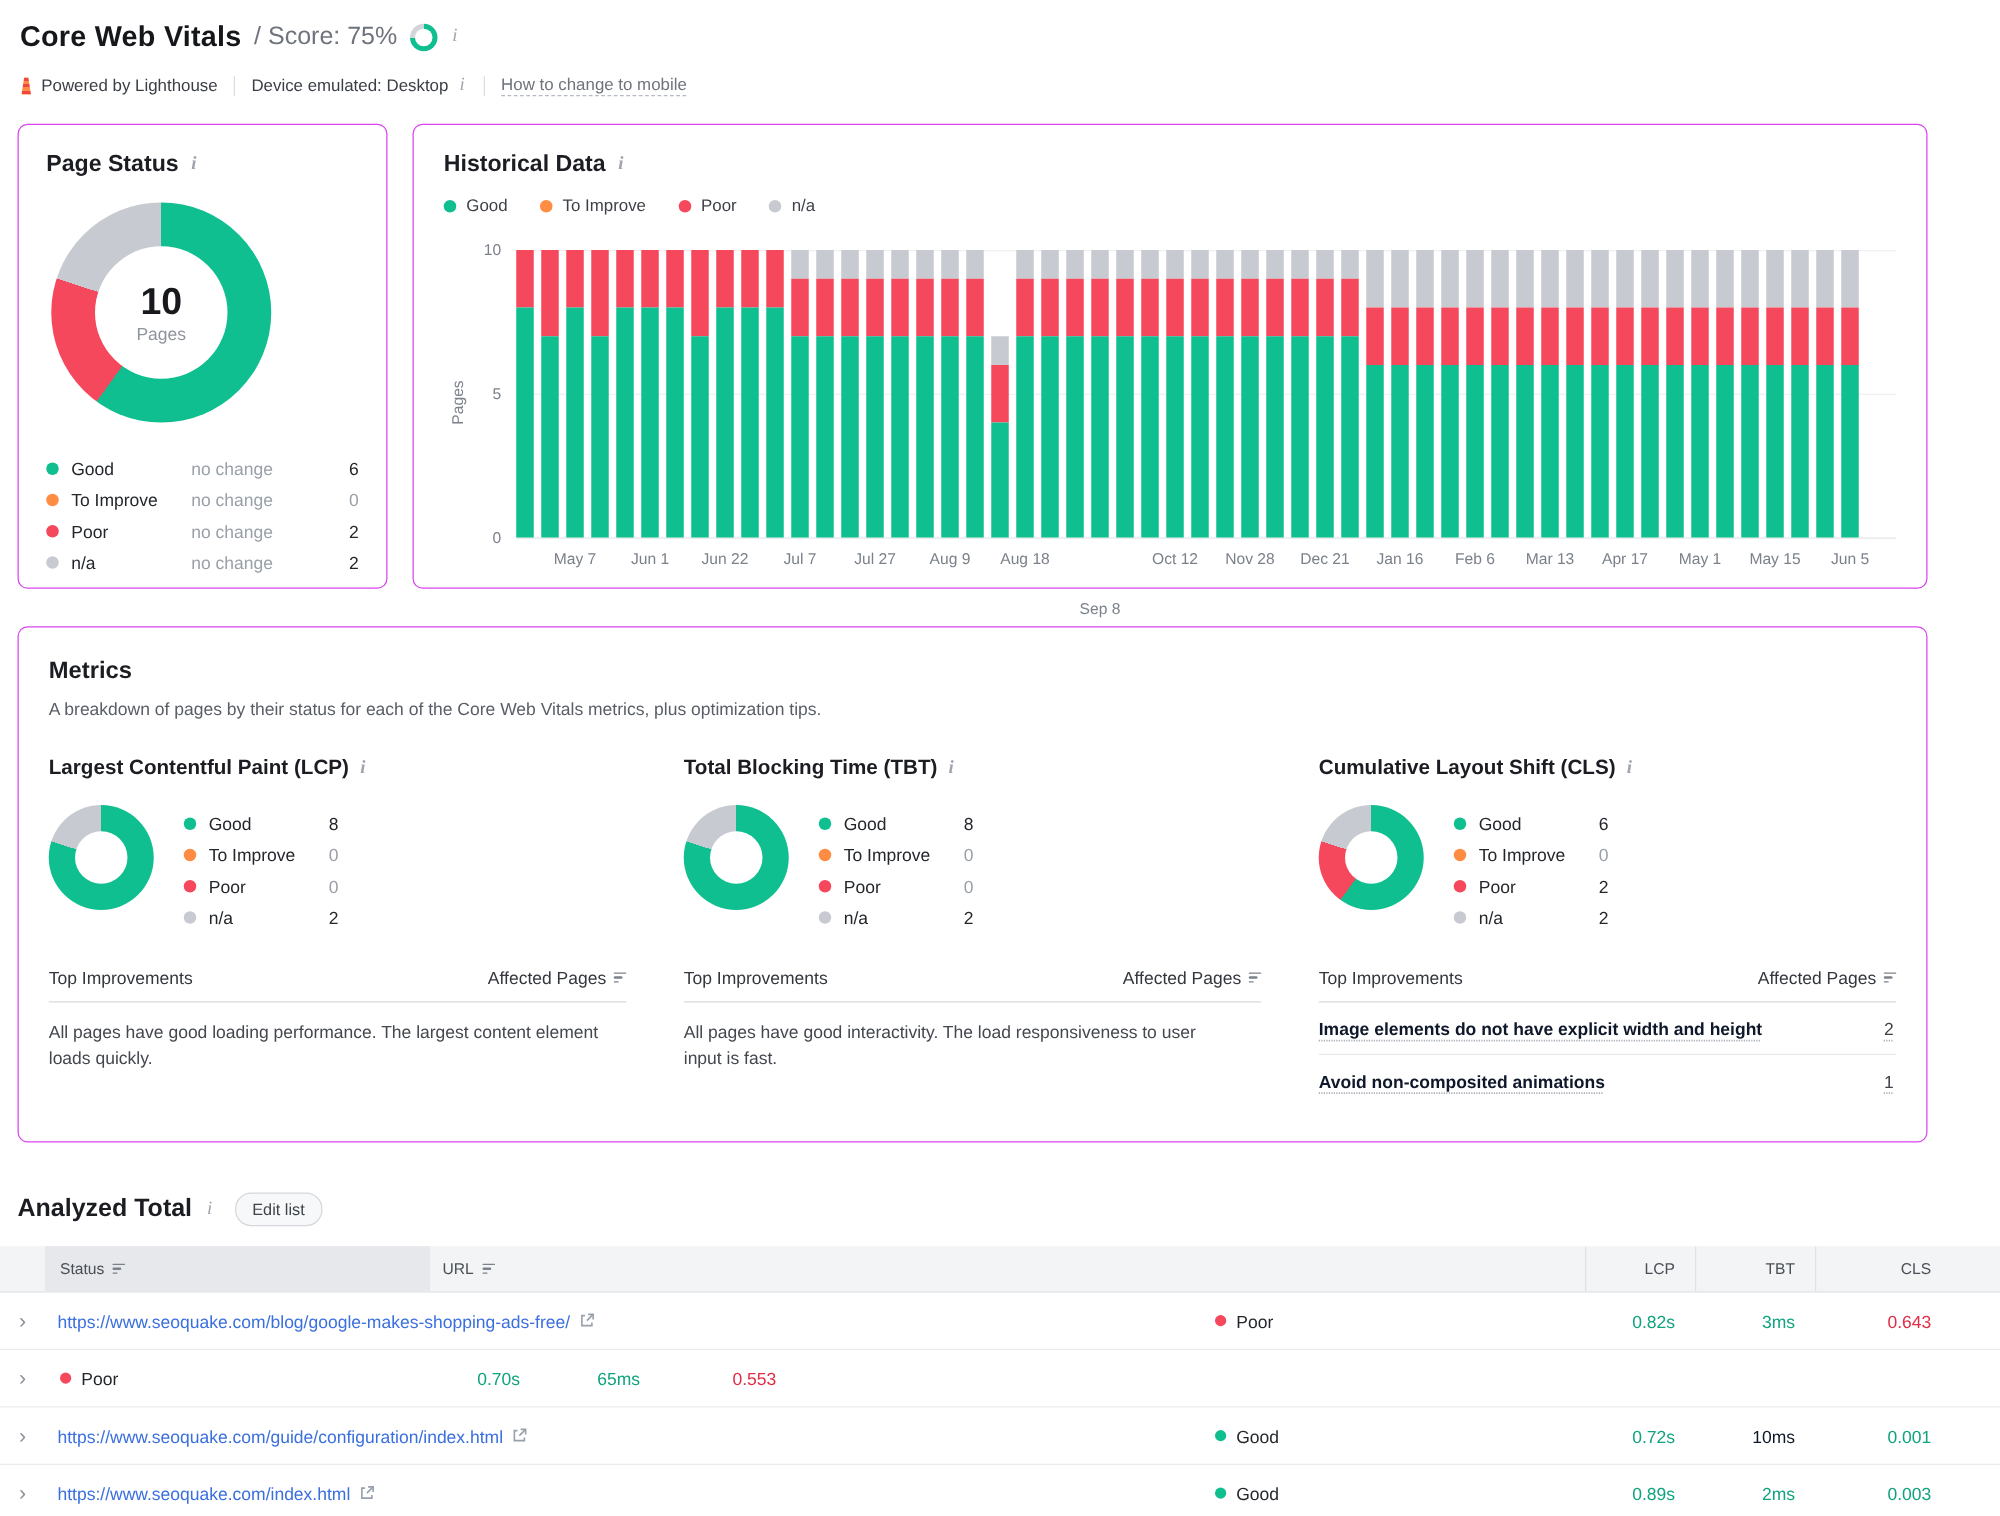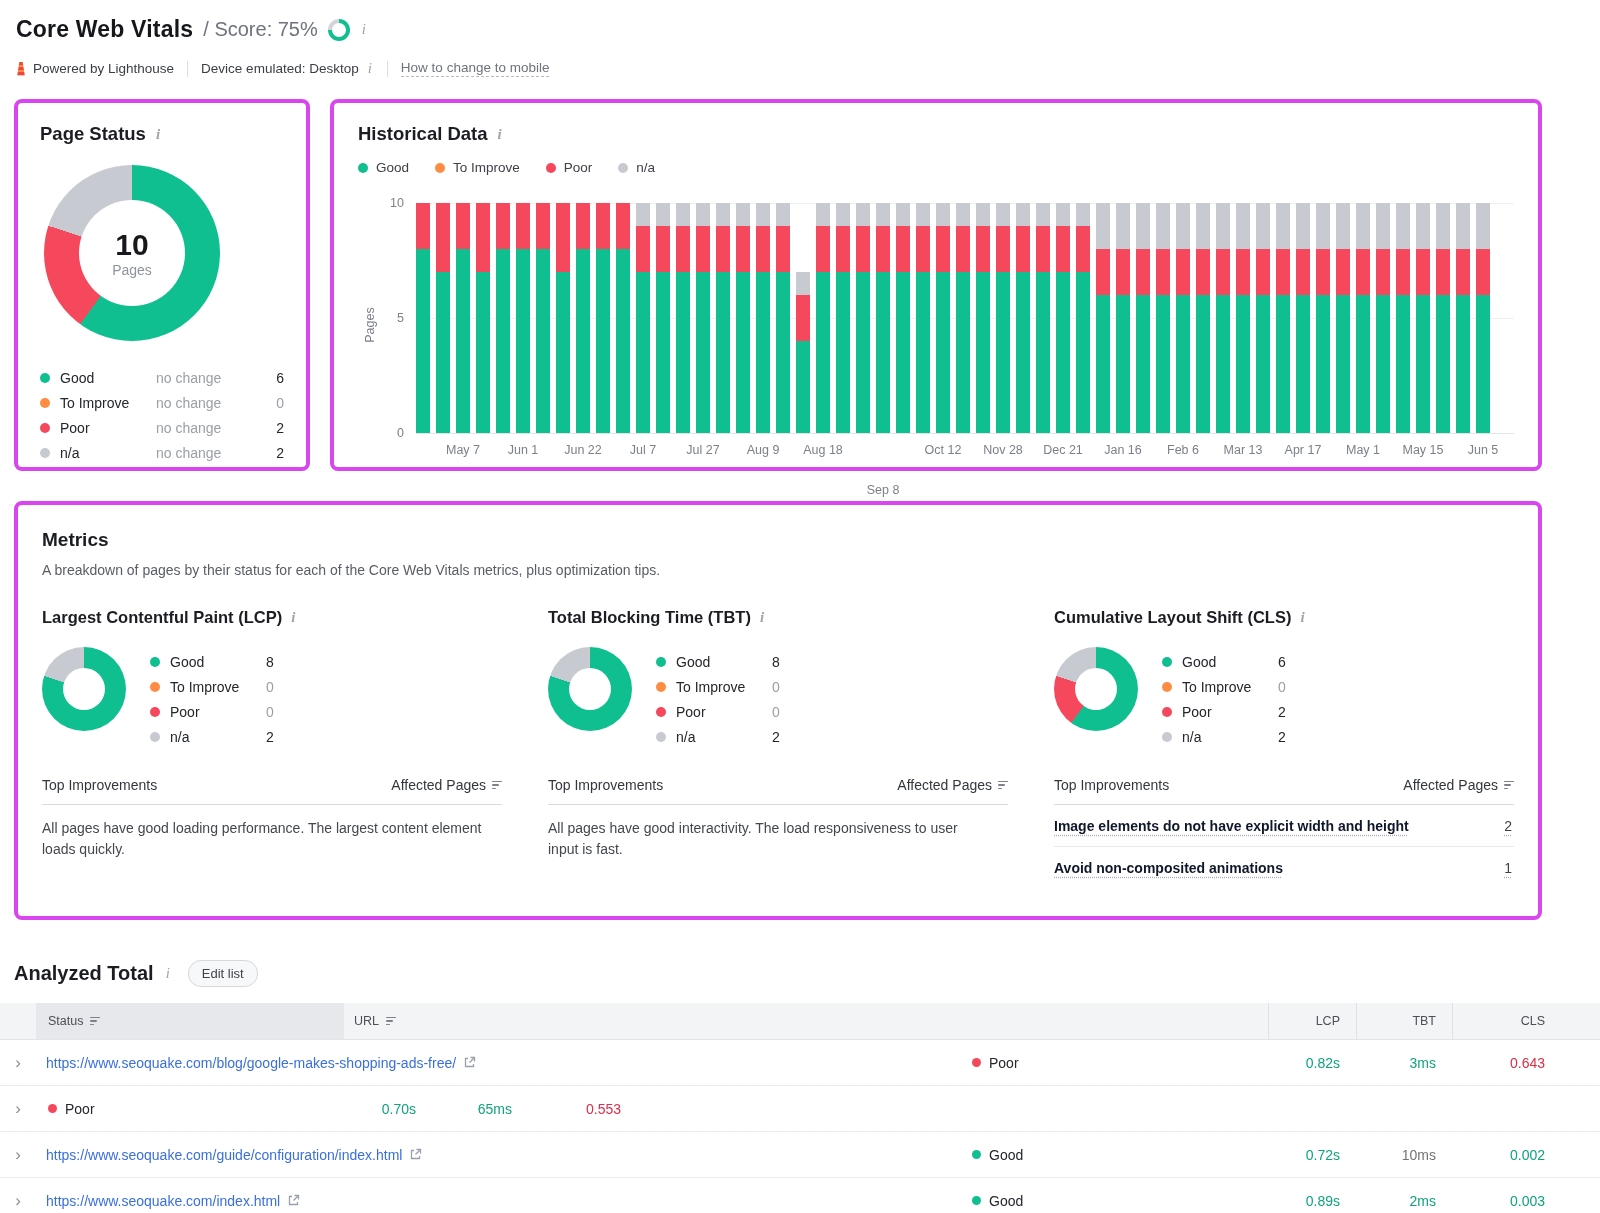--- a/index.html
+++ b/index.html
@@ -24,21 +24,21 @@
   .score-ring::after { content:""; position:absolute; inset:4px; background:#fff; border-radius:50%; }
   .meta-row { margin-top:17px; display:flex; align-items:center; gap:13px; font-size:13.5px; color:#3a3e45; }
   .meta-item { display:flex; align-items:center; gap:7px; }
   .v-div { width:1px; height:16px; background:#dcdee1; }
   .mobile-link { color:#6e737c; text-decoration:none; border-bottom:1px dashed #b6bac1; padding-bottom:1px; cursor:pointer; }
   .lh-icon { width:10px; height:14px;
     background:repeating-linear-gradient(180deg,#f2453d 0 2.6px,#ff8c43 2.6px 5.2px);
     clip-path:polygon(34% 0,66% 0,88% 100%,12% 100%); }
   
   .cards-row { display:flex; gap:20px; margin:22px 58px 0 14px; }
-  .card { background:#fff; border:4px solid #d946ef; border-radius:8px; }
+  .card { background:#fff; border:1px solid #d946ef; border-radius:8px; }
   .card-title { font-size:18.5px; font-weight:700; color:#1b1d22; display:flex; align-items:center; gap:8px; }
   .ps-card { width:296px; height:372px; padding:20px 22px; flex:none; }
   .hd-card { flex:1; height:372px; padding:20px 24px; }
   
   .donut { position:relative; border-radius:50%; }
   .donut::after { content:""; position:absolute; border-radius:50%; background:#fff; }
   .ps-donut { width:176px; height:176px; margin:20px 0 0 4px; }
   .ps-donut::after { inset:35px; }
   .ps-center { position:absolute; inset:0; z-index:1; display:flex; flex-direction:column; align-items:center; justify-content:center; }
   .ps-total { font-size:30px; font-weight:700; color:#17191d; line-height:1.1; }
@@ -720,22 +720,22 @@
               <path d="M5 2.5H2.5v8h8V8"></path>
               <path d="M7.5 1.5h4v4"></path>
               <path d="M11.3 1.7L6.5 6.5"></path>
             </svg></a>
         </div>
         <div class="td" style="width:308px;flex:none;padding-left:12px;">
           <span class="dot" style="width:9px;height:9px;background:#10BF8F"></span>
           <span class="status-text">Good</span>
         </div>
         <div class="td num-val" style="width:88px;flex:none;color:#0FA37E">0.72s</div>
-        <div class="td num-val" style="width:96px;flex:none;color:#737373">10ms</div>
-        <div class="td num-val" style="width:148px;flex:none;padding-right:55px;color:#0FA37E">0.002</div>
+        <div class="td num-val" style="width:96px;flex:none;color:#0f172a">10ms</div>
+        <div class="td num-val" style="width:148px;flex:none;padding-right:55px;color:#0FA37E">0.001</div>
       </div>
       <div class="t-row">
         <div class="td row-chevron">›</div>
         <div class="td" style="flex:1;padding-left:10px;">
           <a class="url-link">https://www.seoquake.com/index.html<svg width="13" height="13" viewBox="0 0 13 13" fill="none" stroke="#98a0ab" stroke-width="1.3">
               <path d="M5 2.5H2.5v8h8V8"></path>
               <path d="M7.5 1.5h4v4"></path>
               <path d="M11.3 1.7L6.5 6.5"></path>
             </svg></a>
         </div>

